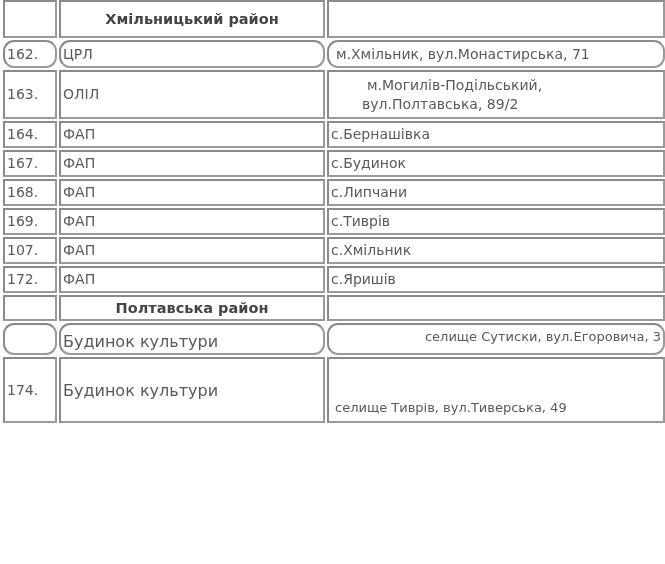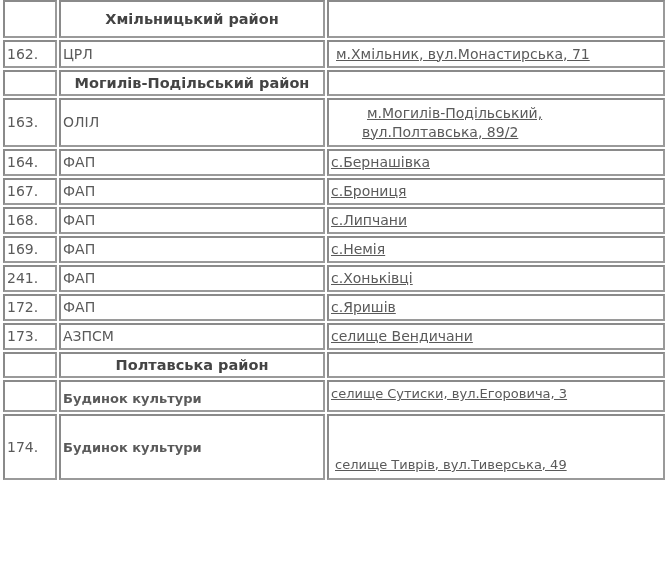--- a/index.html
+++ b/index.html
@@ -30,98 +30,88 @@
       border-bottom-color: #9a9a9a;
       padding: 0 2px;
       font-size: 14px;
       line-height: 19px;
       vertical-align: middle;
       color: #5a5a5a;
       overflow: hidden;
     }
     .c-num { width: 46px; }
     .c-type { width: 258px; }
-    .c-addr { width: 330px; text-decoration: underline; }
+    .c-addr { width: 330px; }
     .district td.c-type {
       text-align: center;
       font-weight: bold;
       color: #444444;
       font-size: 14.5px;
     }
     .row-h38 td { height: 34px; }
-    .row-h28 td { height: 24px; }
+    .row-h28 td { height: 24px; border-radius: 11px; }
     .row-h26 td { height: 22px; }
     .row-h49 td { height: 45px; }
     .row-h27 td { height: 23px; }
     .row-h62 td { height: 58px; }
-    .small td.c-type { font-size: 13px; font-weight: bold; }
+    .small td.c-type { font-size: 16px; }
     .small td.c-addr { font-size: 13px; }
-    .addr-top { vertical-align: top !important; padding-top: 2px !important; }
+    .addr-top { vertical-align: top !important; padding-top: 2px !important; text-align: right; }
     .addr-bottom { vertical-align: bottom !important; padding-bottom: 4px !important; padding-left: 6px !important; }
     .indent { padding-left: 7px !important; }
   </style>
 </head>
 <body>
 
 <table class="tbl">
   <tbody>
     <tr class="district row-h38">
       <td class="c-num"></td>
       <td class="c-type">Хмільницький район</td>
       <td class="c-addr"></td>
     </tr>
     <tr class="row-h28">
       <td class="c-num">162.</td>
       <td class="c-type">ЦРЛ</td>
       <td class="c-addr indent">м.Хмільник, вул.Монастирська, 71</td>
     </tr>
-    <tr class="district row-h26">
-      <td class="c-num"></td>
-      <td class="c-type">Могилів-Подільський район</td>
-      <td class="c-addr"></td>
-    </tr>
     <tr class="row-h49">
       <td class="c-num">163.</td>
       <td class="c-type">ОЛІЛ</td>
       <td class="c-addr" style="text-indent:5px;padding-left:33px;">м.Могилів-Подільський, вул.Полтавська, 89/2</td>
     </tr>
     <tr class="row-h27">
       <td class="c-num">164.</td>
       <td class="c-type">ФАП</td>
       <td class="c-addr">с.Бернашівка</td>
     </tr>
     <tr class="row-h27">
       <td class="c-num">167.</td>
       <td class="c-type">ФАП</td>
-      <td class="c-addr">с.Брониця</td>
+      <td class="c-addr">с.Будинок</td>
     </tr>
     <tr class="row-h27">
       <td class="c-num">168.</td>
       <td class="c-type">ФАП</td>
       <td class="c-addr">с.Липчани</td>
     </tr>
     <tr class="row-h27">
       <td class="c-num">169.</td>
       <td class="c-type">ФАП</td>
-      <td class="c-addr">с.Немія</td>
+      <td class="c-addr">с.Тиврів</td>
     </tr>
     <tr class="row-h27">
-      <td class="c-num">241.</td>
+      <td class="c-num">107.</td>
       <td class="c-type">ФАП</td>
-      <td class="c-addr">с.Хоньківці</td>
+      <td class="c-addr">с.Хмільник</td>
     </tr>
     <tr class="row-h27">
       <td class="c-num">172.</td>
       <td class="c-type">ФАП</td>
       <td class="c-addr">с.Яришів</td>
-    </tr>
-    <tr class="row-h27">
-      <td class="c-num">173.</td>
-      <td class="c-type">АЗПСМ</td>
-      <td class="c-addr">селище Вендичани</td>
     </tr>
     <tr class="district row-h26">
       <td class="c-num"></td>
       <td class="c-type">Полтавська район</td>
       <td class="c-addr"></td>
     </tr>
     <tr class="row-h28 small">
       <td class="c-num"></td>
       <td class="c-type" style="padding-top:4px;">Будинок культури</td>
       <td class="c-addr addr-top">селище Сутиски, вул.Егоровича, 3</td>

